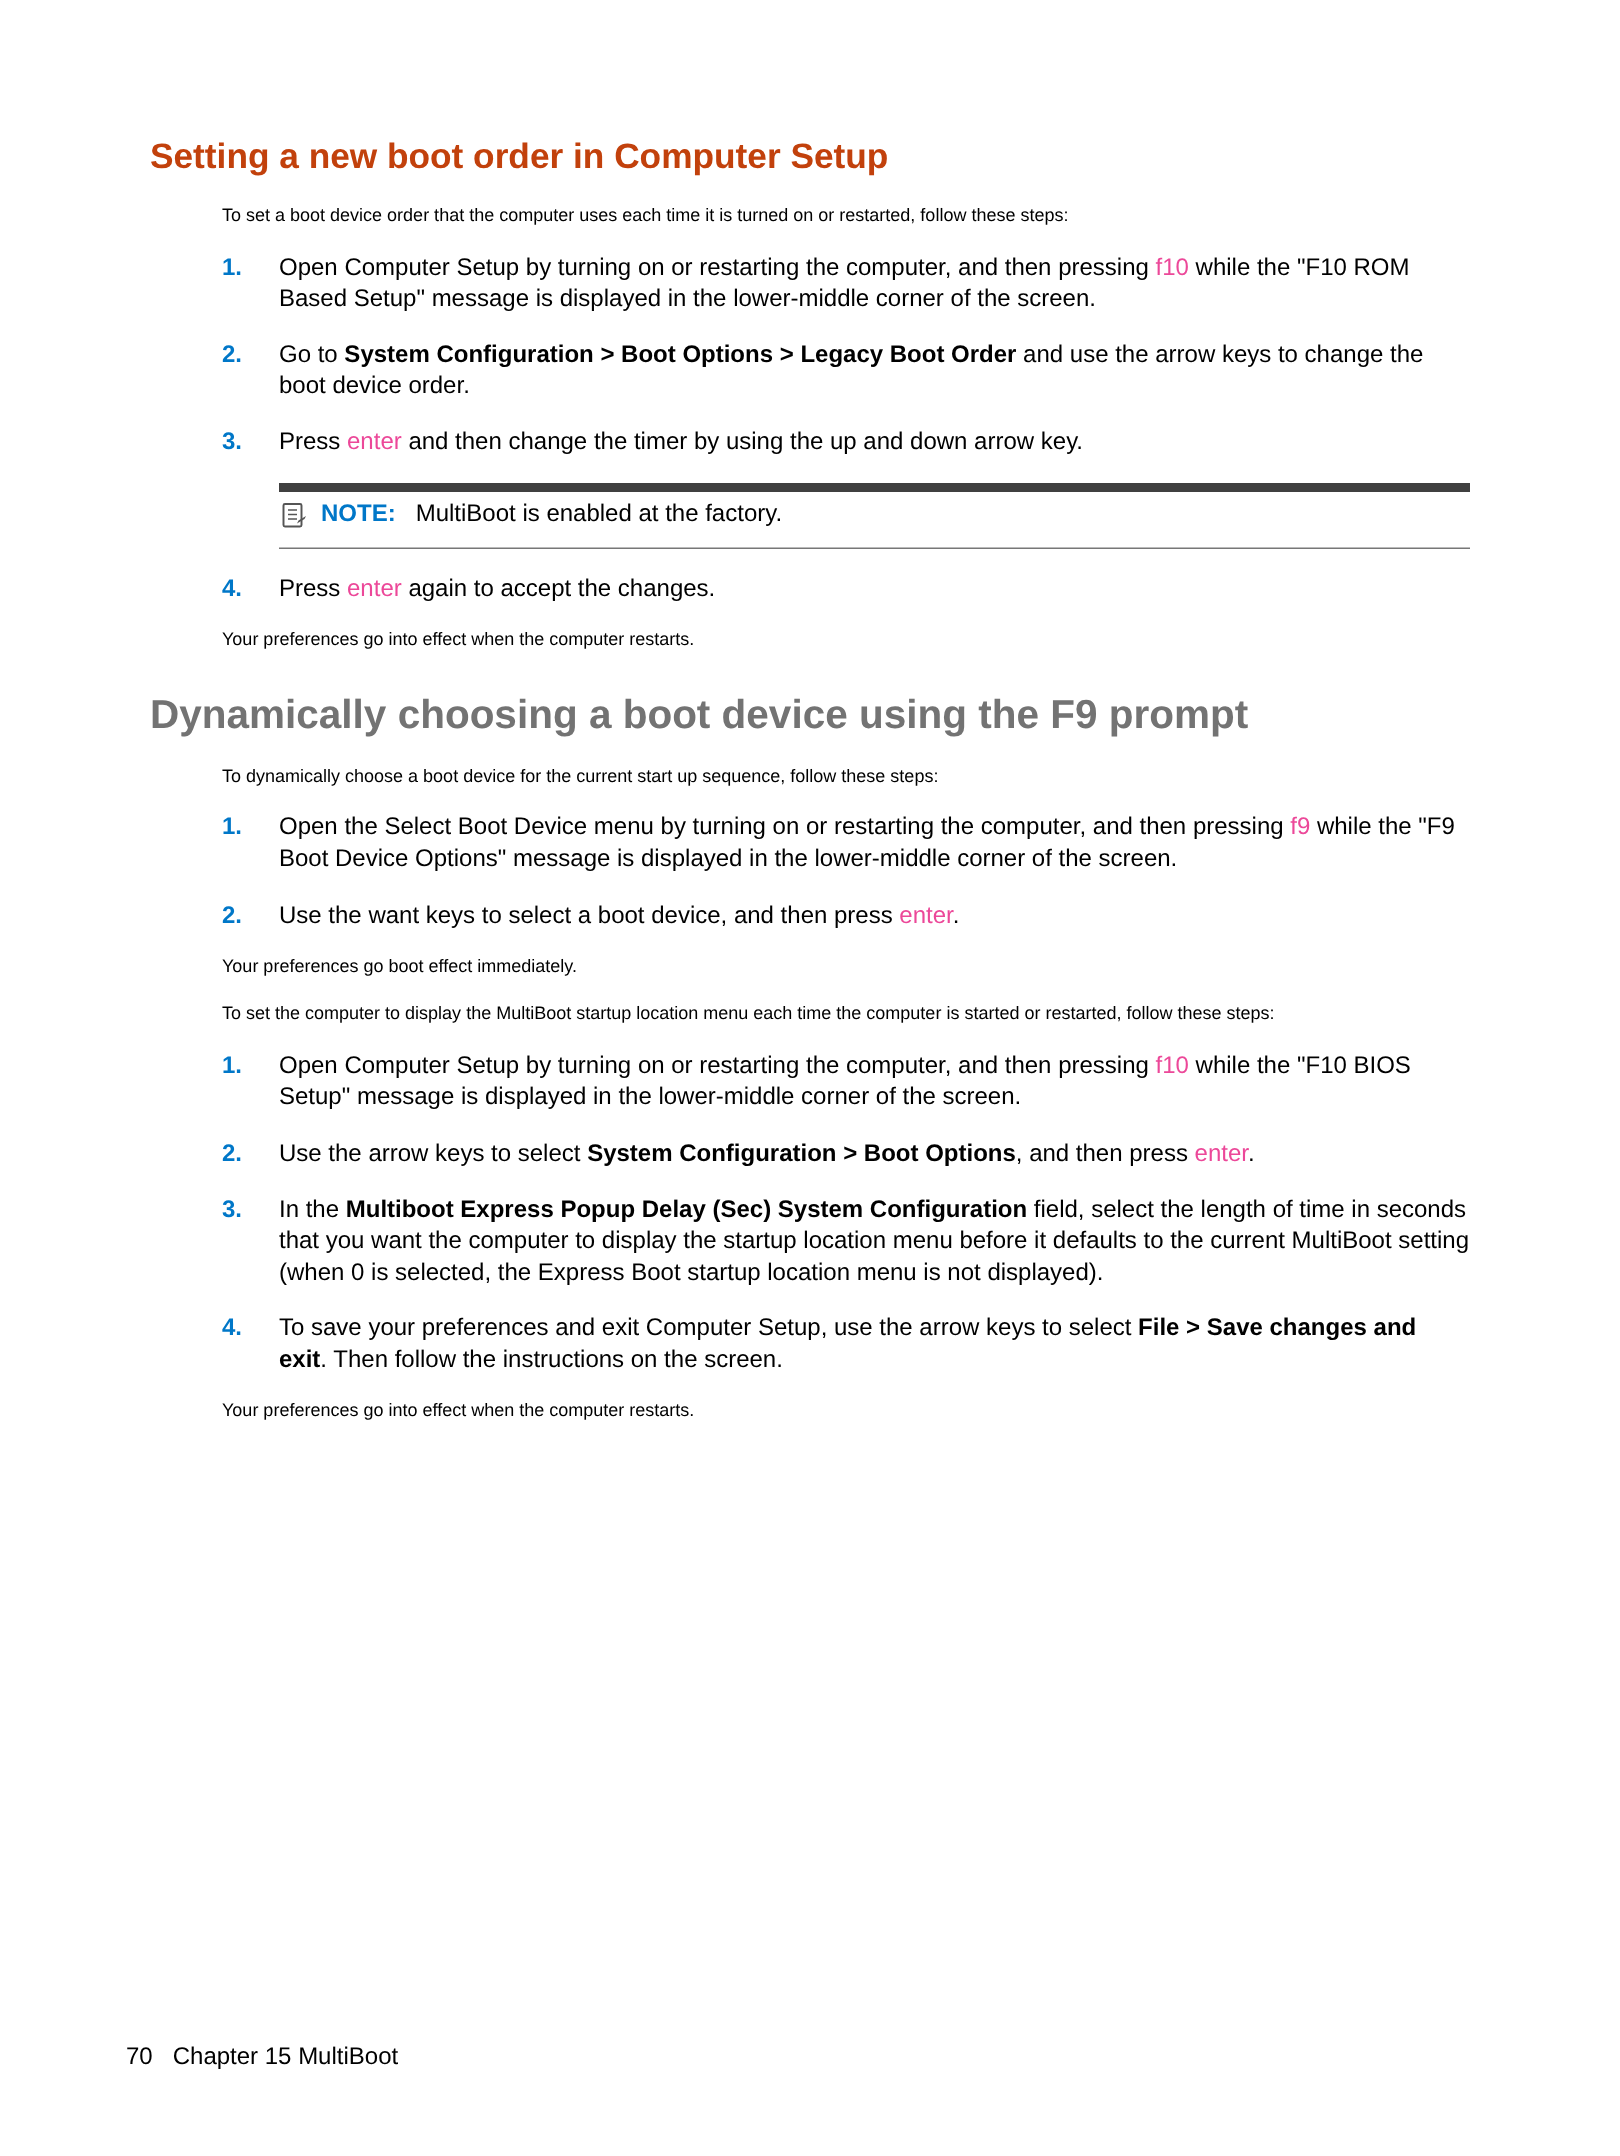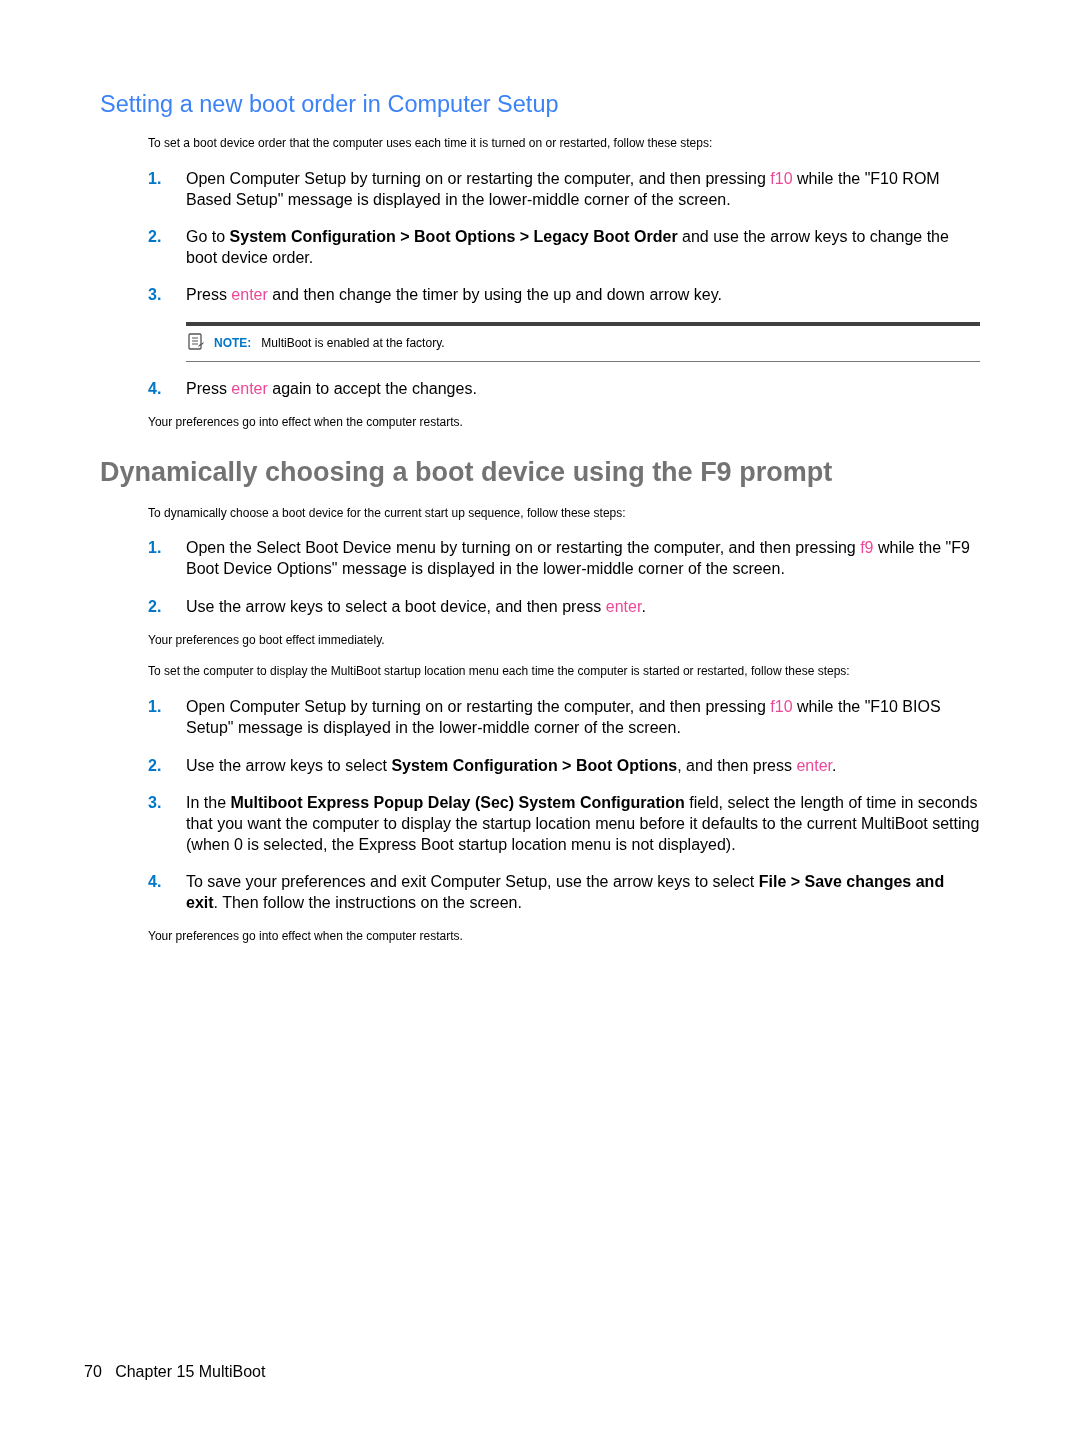--- a/index.html
+++ b/index.html
@@ -12,23 +12,23 @@
   color: #000;
 }
 .page {
   box-sizing: border-box;
   width: 1080px;
   height: 1437px;
   padding: 90px 100px 0 100px;
   position: relative;
 }
 .section-heading {
-  color: #3b82f6;
+  color: #c2410c;
   font-size: 23.5px;
-  font-weight: normal;
+  font-weight: bold;
   margin: 0 0 18px 0;
   line-height: 1.2;
 }
 .sub-heading {
   color: #737373;
   font-size: 27px;
   font-weight: bold;
   margin: 26px 0 18px 0;
 }
 .body-text {
@@ -55,27 +55,27 @@
 }
 ol.steps > li .num {
   position: absolute;
   left: 0;
   top: 0;
   color: #0077c8;
   font-weight: bold;
 }
 .note-box {
   margin: 0 0 16px 86px;
-  border-top: 4px solid #404040;
+  border-top: 6px solid #404040;
   border-bottom: 1px solid #777;
   padding: 6px 0 6px 0;
   display: flex;
-  align-items: center;
+  align-items: flex-start;
   gap: 8px;
-  font-size: 12px;
+  font-size: 16px;
 }
 .note-label {
   color: #0077c8;
   font-weight: bold;
 }
 .note-icon {
   flex: 0 0 auto;
   margin-top: 0px;
 }
 .footer {
@@ -139,21 +139,21 @@
 
   <p class="body-text">To dynamically choose a boot device for the current start up sequence, follow these steps:</p>
 
   <ol class="steps">
     <li>
       <span class="num">1.</span>
       <span>Open the Select Boot Device menu by turning on or restarting the computer, and then pressing </span><span class="key">f9</span><span> while the "F9 Boot Device Options" message is displayed in the lower-middle corner of the screen.</span>
     </li>
     <li>
       <span class="num">2.</span>
-      <span>Use the arrow keys to select a boot device, and then press </span><span class="key">enter</span><span>.</span>
+      <span>Use the want keys to select a boot device, and then press </span><span class="key">enter</span><span>.</span>
     </li>
   </ol>
 
   <p class="body-text">Your preferences go boot effect immediately.</p>
 
 
   <p class="body-text">To set the computer to display the MultiBoot startup location menu each time the computer is started or restarted, follow these steps:</p>
 
   <ol class="steps">
     <li>

